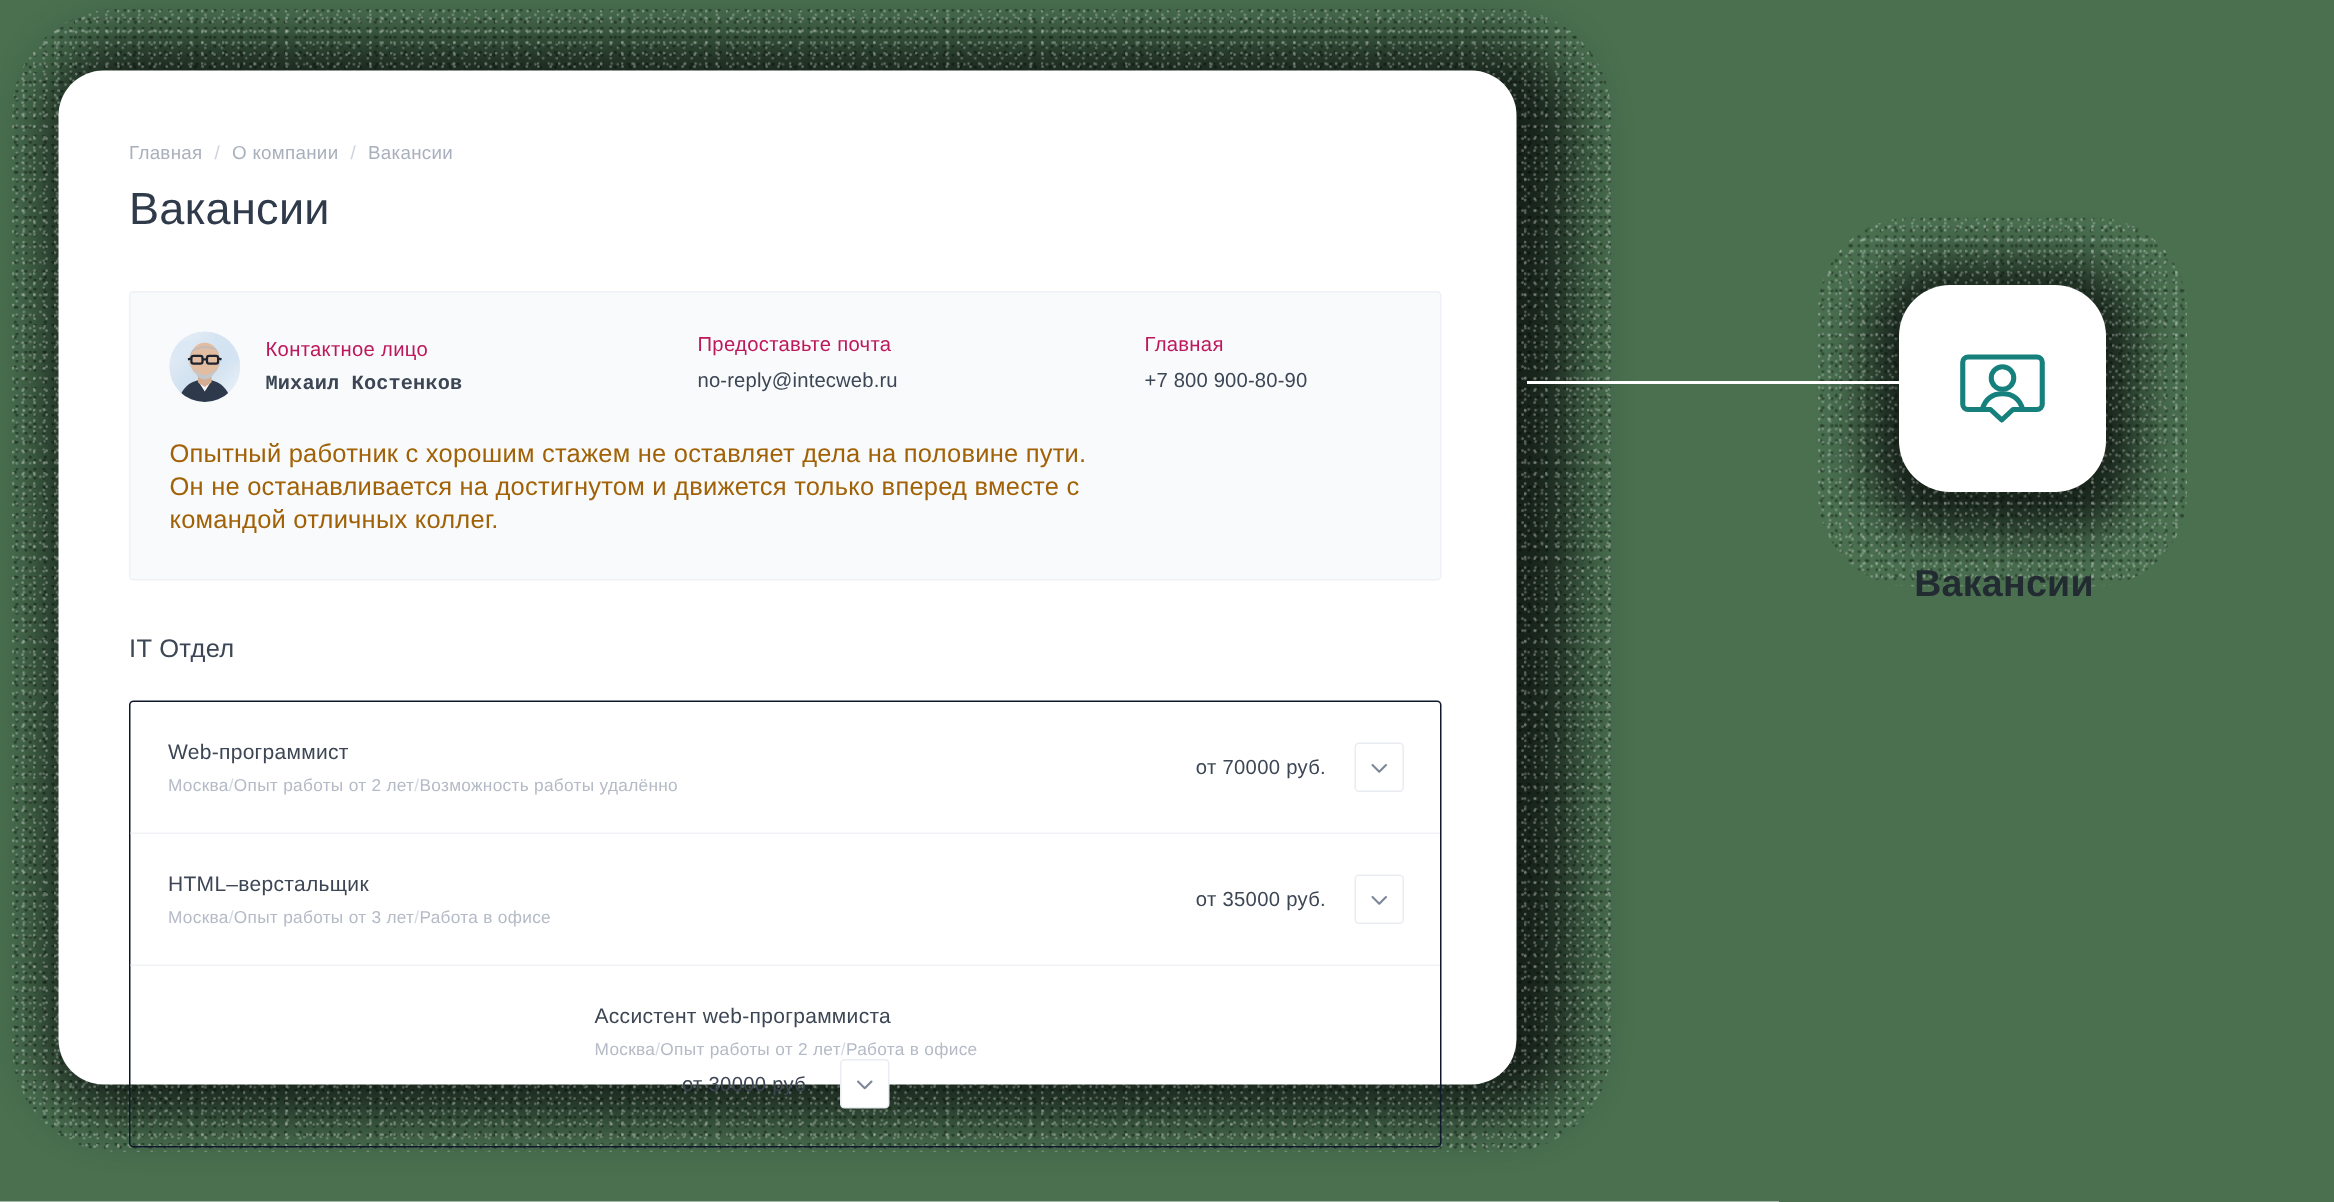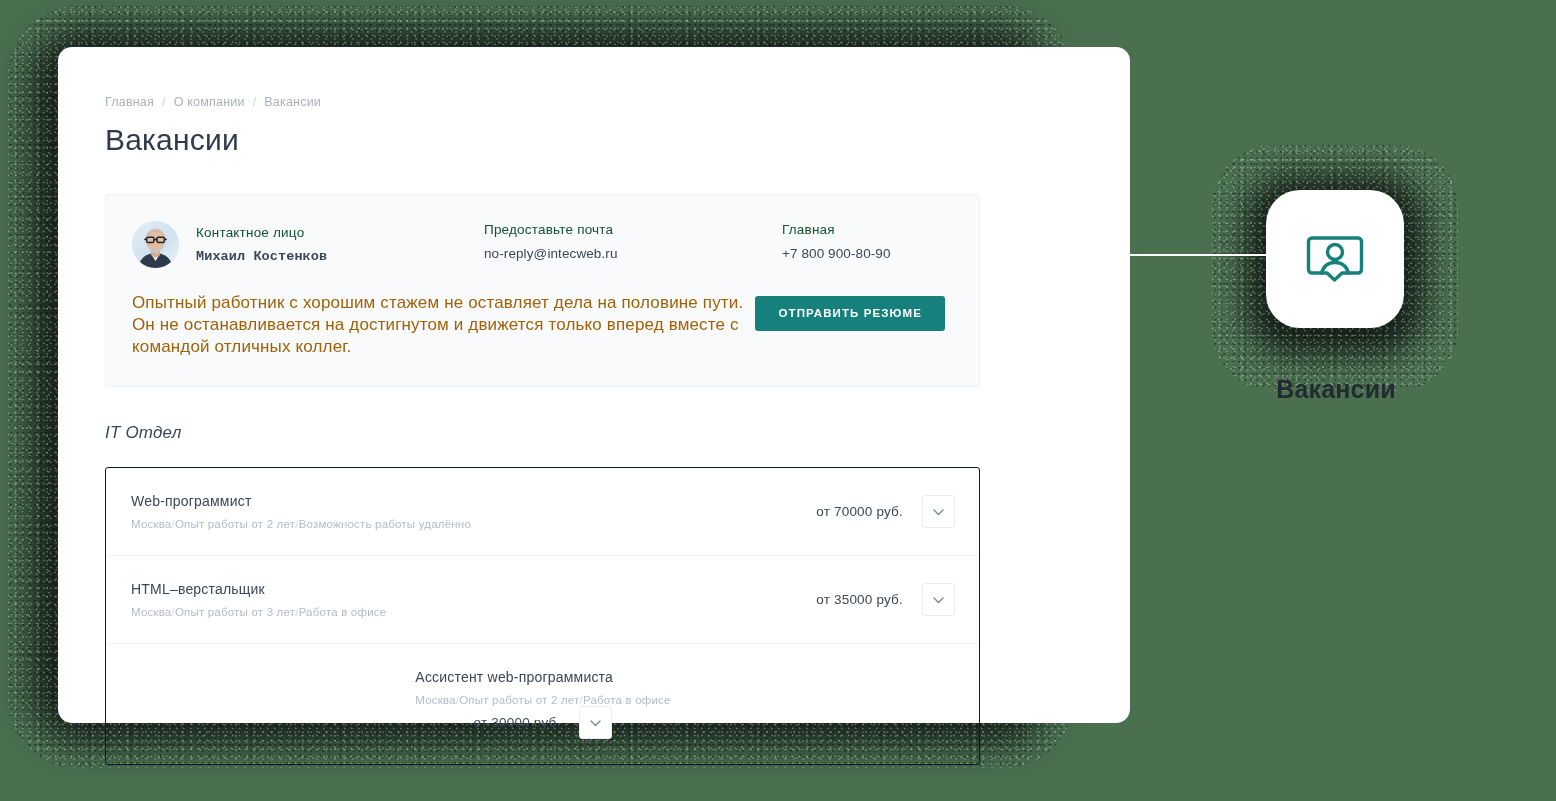--- a/index.html
+++ b/index.html
@@ -36,26 +36,26 @@
       radial-gradient(circle at 88% 80%, rgba(255,255,255,.5) 0.6px, transparent 1.2px),
       radial-gradient(circle at 55% 12%, rgba(0,0,0,.6) 0.7px, transparent 1.4px),
       radial-gradient(circle at 22% 88%, rgba(0,0,0,.6) 0.7px, transparent 1.4px);
     background-size: 7px 7px, 9px 9px, 11px 11px, 8px 8px, 6px 6px, 10px 10px;
     mix-blend-mode: normal;
   }
 
   
   .main-card {
     position: absolute;
-    left: 58px;
+    left: 39px;
     top: 47px;
-    width: 1072px;
+    width: 972px;
     height: 676px;
     background: #ffffff;
-    border-radius: 14px;
+    border-radius: 30px;
     z-index: 5;
   }
 
   .card-inner {
     padding: 48px 52px 0 47px;
     box-sizing: border-box;
   }
 
   
   .breadcrumb {
@@ -106,21 +106,21 @@
     flex: none;
     margin-right: 17px;
     overflow: hidden;
     background: #dfe8f2;
     position: relative;
   }
   .avatar svg { display: block; }
 
   .field-label {
     font-size: 13.5px;
-    color: #14532d;
+    color: #be185d;
     margin-bottom: 9px;
     letter-spacing: 0.2px;
   }
   .field-value {
     font-size: 13.5px;
     color: #3c4654;
     letter-spacing: 0.1px;
   }
   .field-value.strong { font-weight: 600; color: #3c4654; font-family: Liberation Mono, monospace; }
 
@@ -157,21 +157,20 @@
     margin-right: 8px;
   }
 
   
   .dept-title {
     font-size: 17px;
     color: #3c4654;
     font-weight: 400;
     margin: 0 0 24px 0;
     letter-spacing: 0.2px;
-    font-style: italic;
   }
   .jobs-list {
     width: 875px;
     border: 1px solid #0f172a;
     border-radius: 3px;
     box-sizing: border-box;
   }
   .job-row {
     display: flex;
     align-items: center;
@@ -343,21 +342,20 @@
         </div>
 
         <div class="contact-col-phone">
           <div class="field-label">Главная</div>
           <div class="field-value">+7 800 900-80-90</div>
         </div>
       </div>
 
       <div class="contact-bottom">
         <div class="contact-desc">Опытный работник с хорошим стажем не оставляет дела на половине пути. Он не останавливается на достигнутом и движется только вперед вместе с командой отличных коллег.</div>
-        <button class="resume-btn">ОТПРАВИТЬ РЕЗЮМЕ</button>
       </div>
     </div>
 
     <h2 class="dept-title">IT Отдел</h2>
 
     <div class="jobs-list">
 
       <div class="job-row">
         <div>
           <div class="job-title">Web-программист</div>

